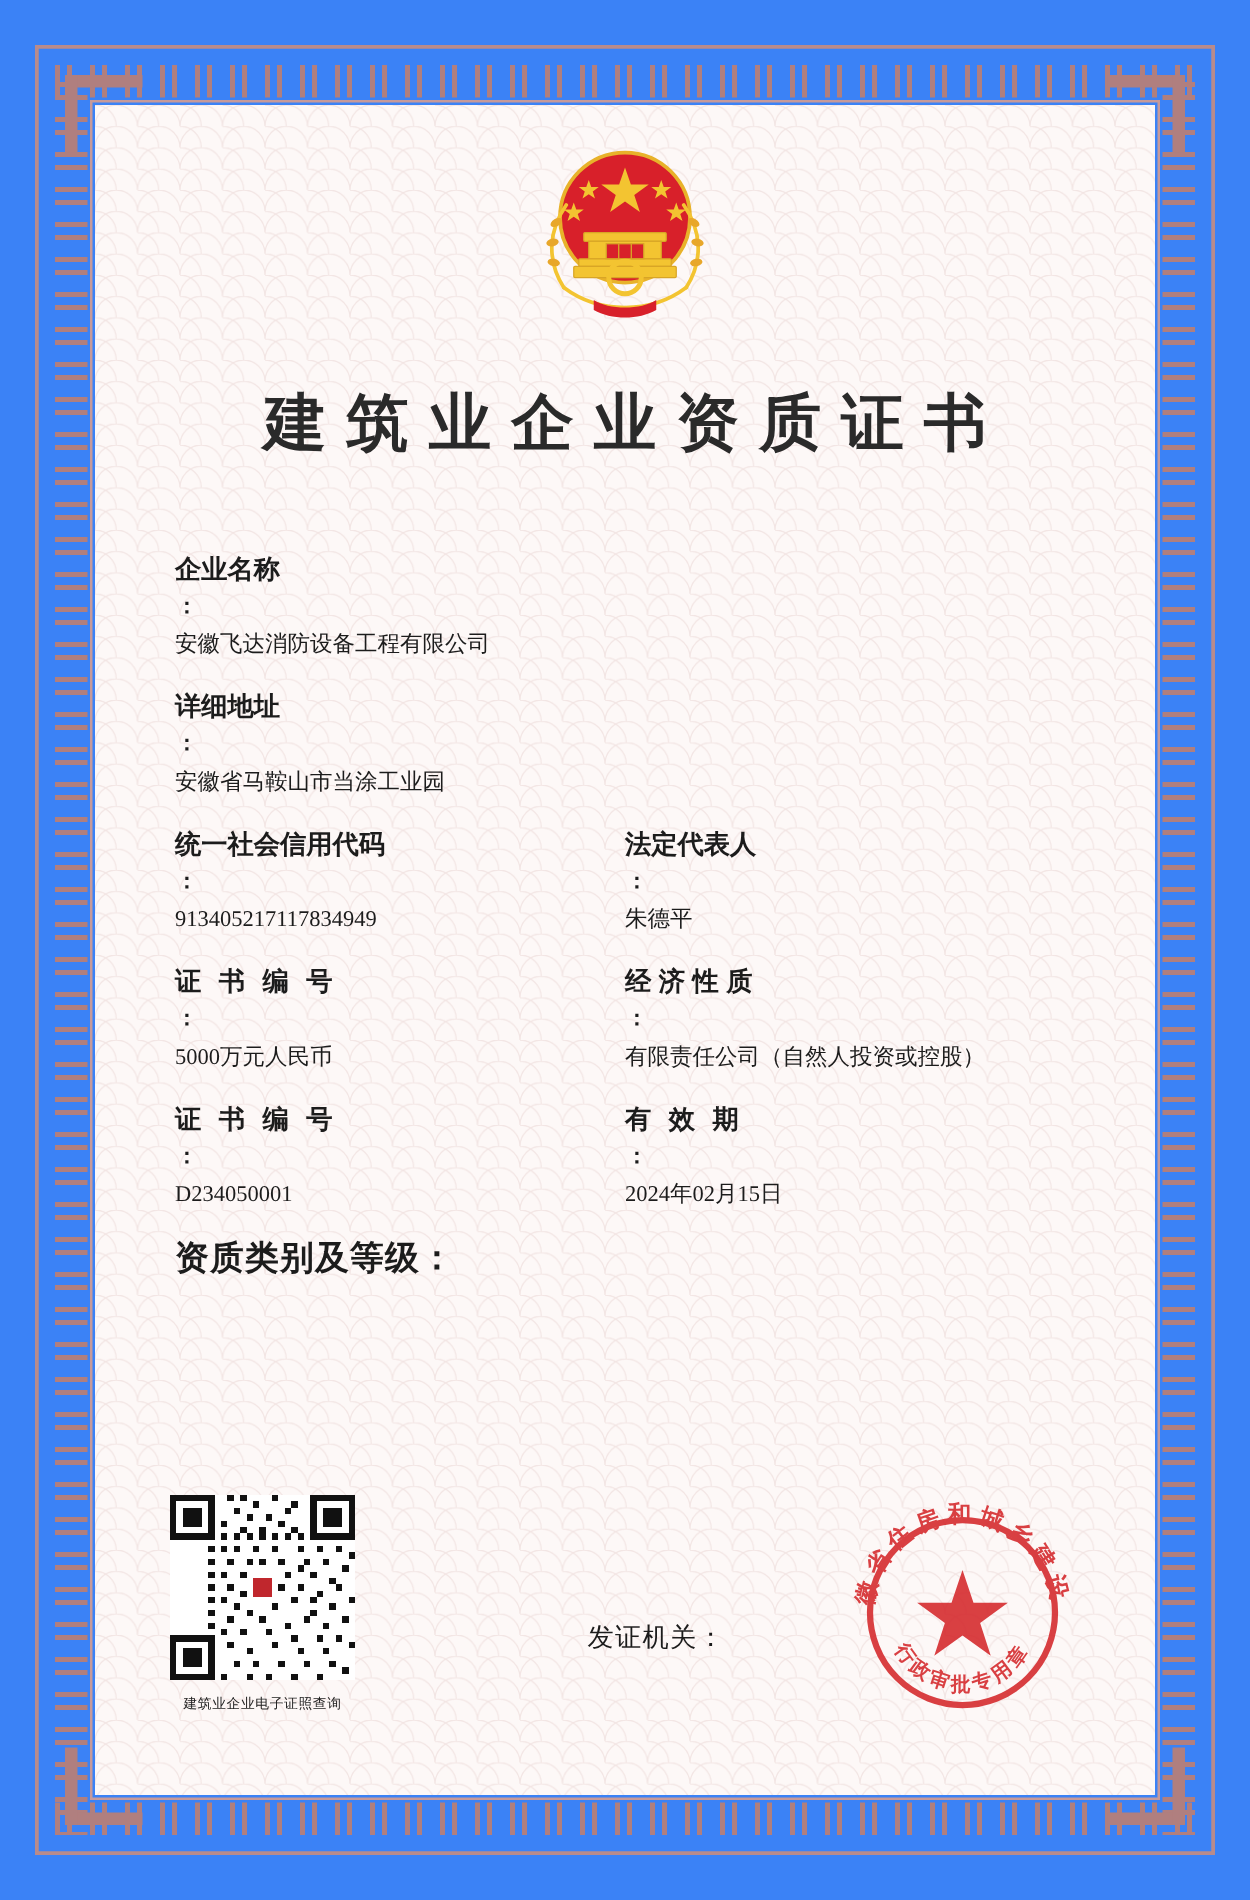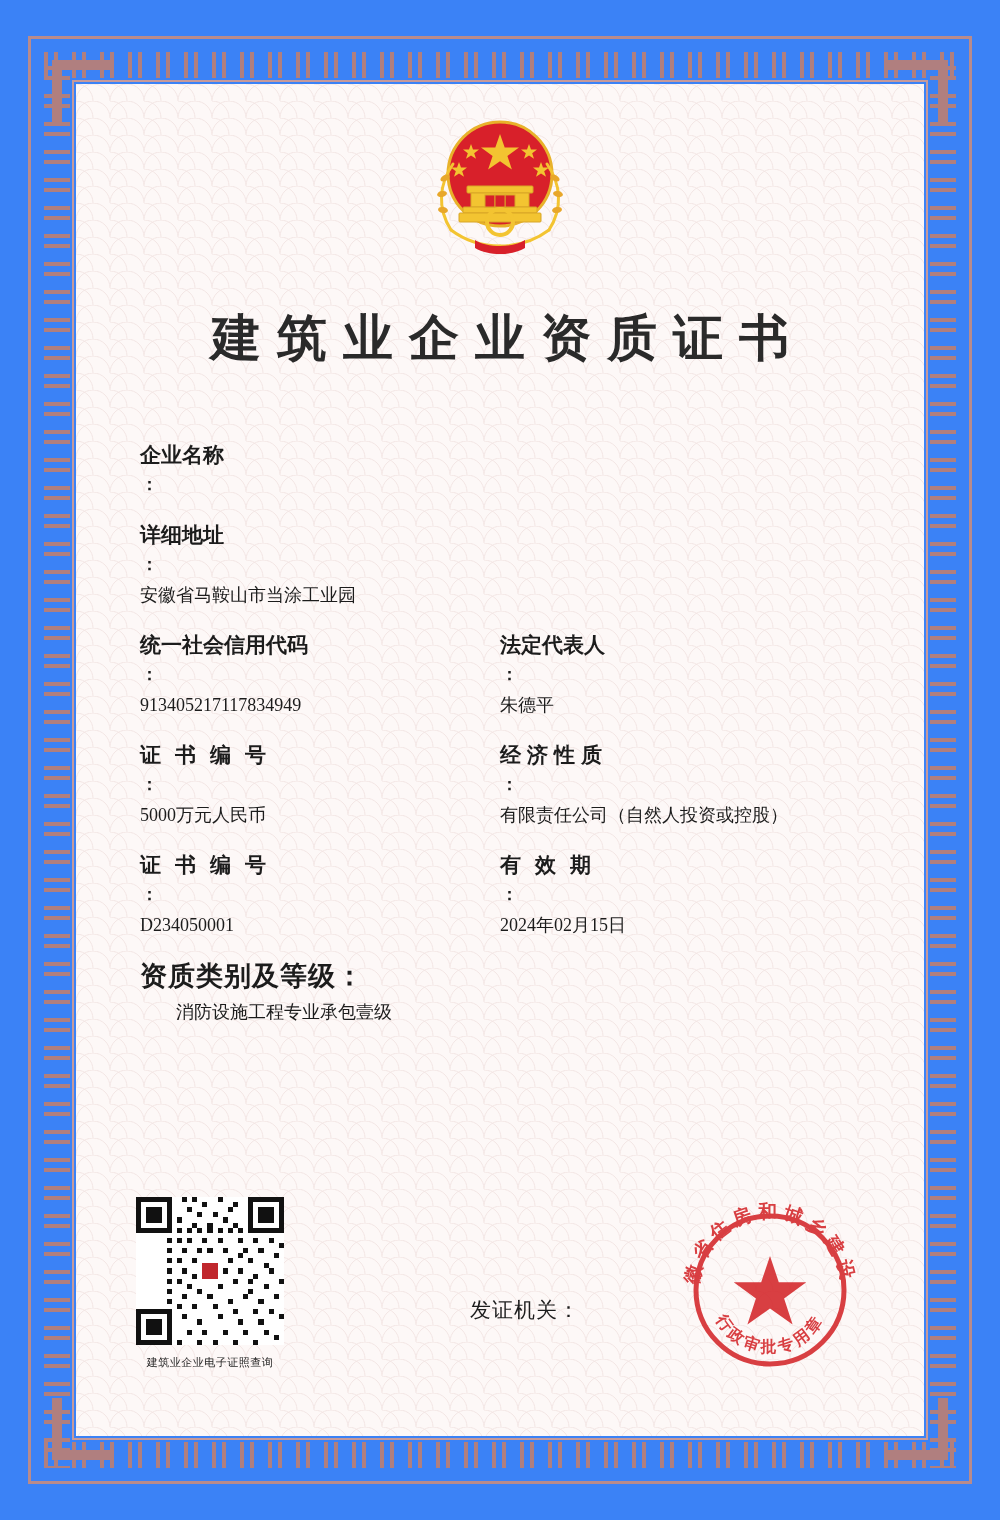--- a/index.html
+++ b/index.html
@@ -315,20 +315,21 @@
   </svg>
 
   <div class="title">建筑业企业资质证书</div>
 
   <div class="fields">
 
     <div class="row">
       <div class="cell full">
         <span class="lbl">企业名称</span>
         <span class="colon">：</span>
+        <span class="val wide">安徽飞达消防设备工程有限公司</span>
       </div>
     </div>
 
     <div class="row">
       <div class="cell full">
         <span class="lbl">详细地址</span>
         <span class="colon">：</span>
         <span class="val wide">安徽省马鞍山市当涂工业园</span>
       </div>
     </div>
@@ -367,21 +368,20 @@
       </div>
       <div class="cell right">
         <span class="lbl"><span class="sp3">有效期</span></span>
         <span class="colon">：</span>
         <span class="val">2024年02月15日</span>
       </div>
     </div>
 
     <div class="qual-block">
       <div class="qual-label">资质类别及等级：</div>
-      <div class="qual-value">消防设施工程专业承包壹级</div>
     </div>
 
   </div>
 
   <div class="qr-wrap">
     <svg class="qr" viewBox="0 0 29 29" xmlns="http://www.w3.org/2000/svg" shape-rendering="crispEdges">
       <rect width="29" height="29" fill="#ffffff"></rect>
       <g fill="#111111">
 
         <rect x="0" y="0" width="7" height="1"></rect>

